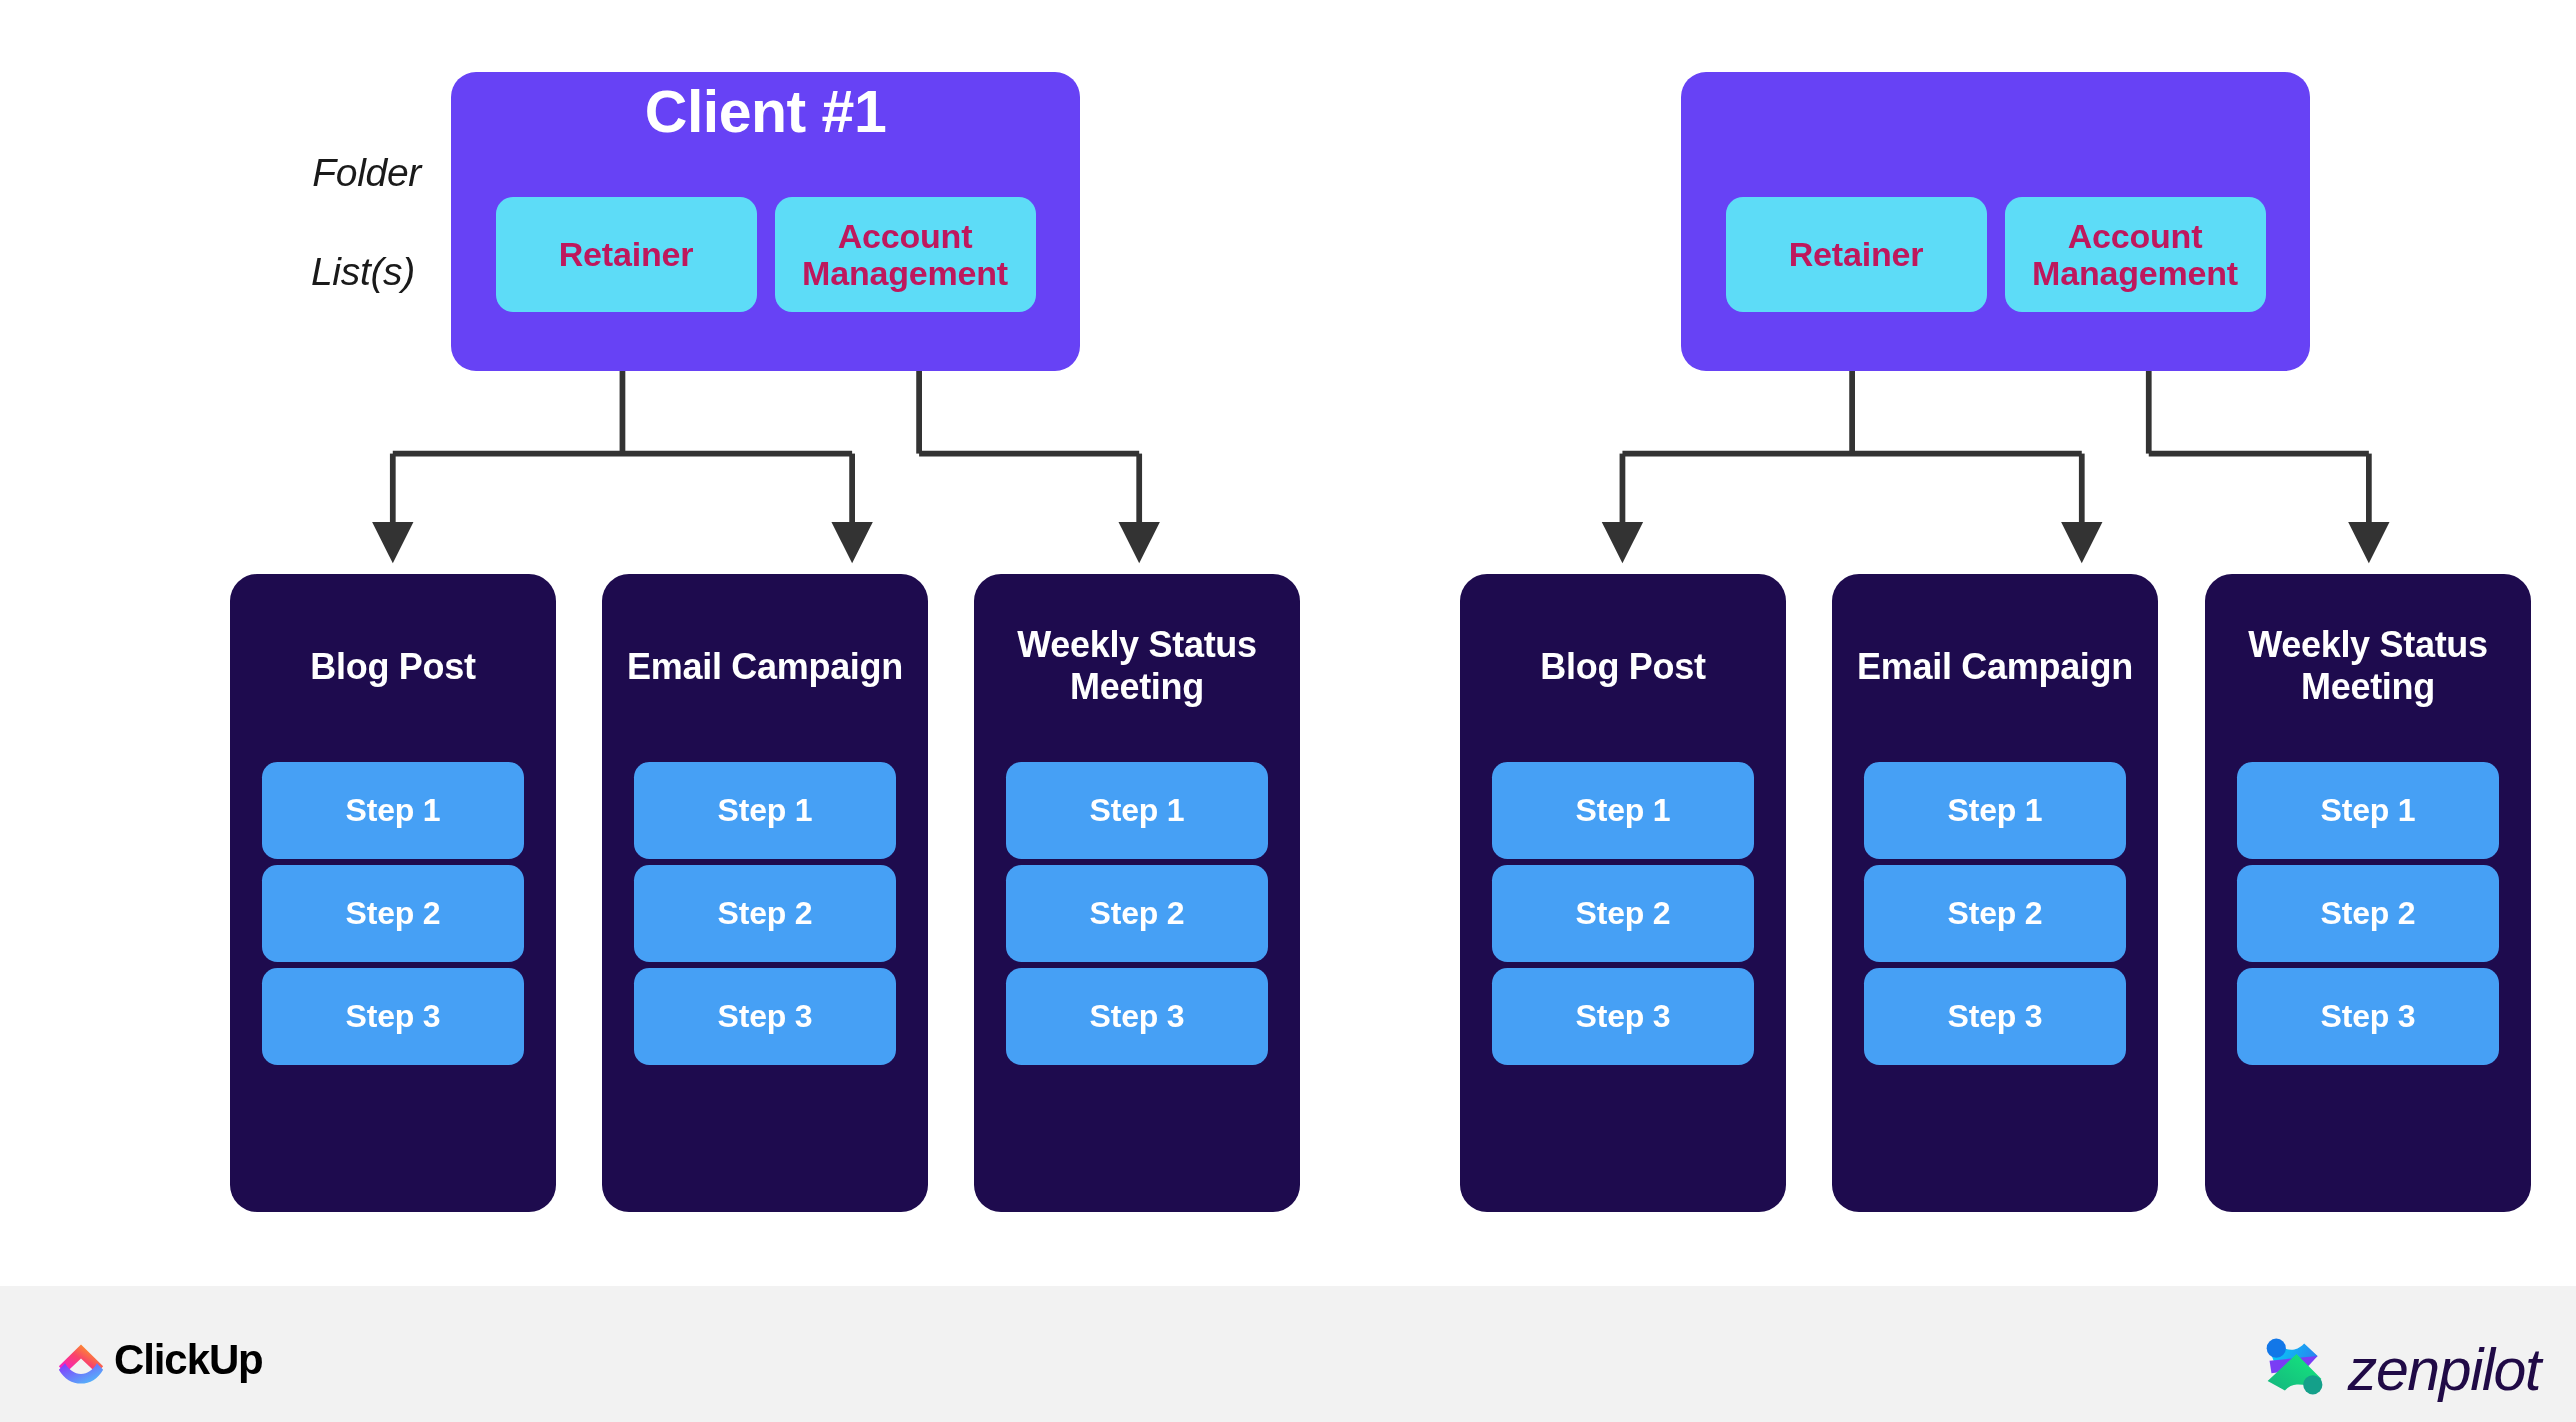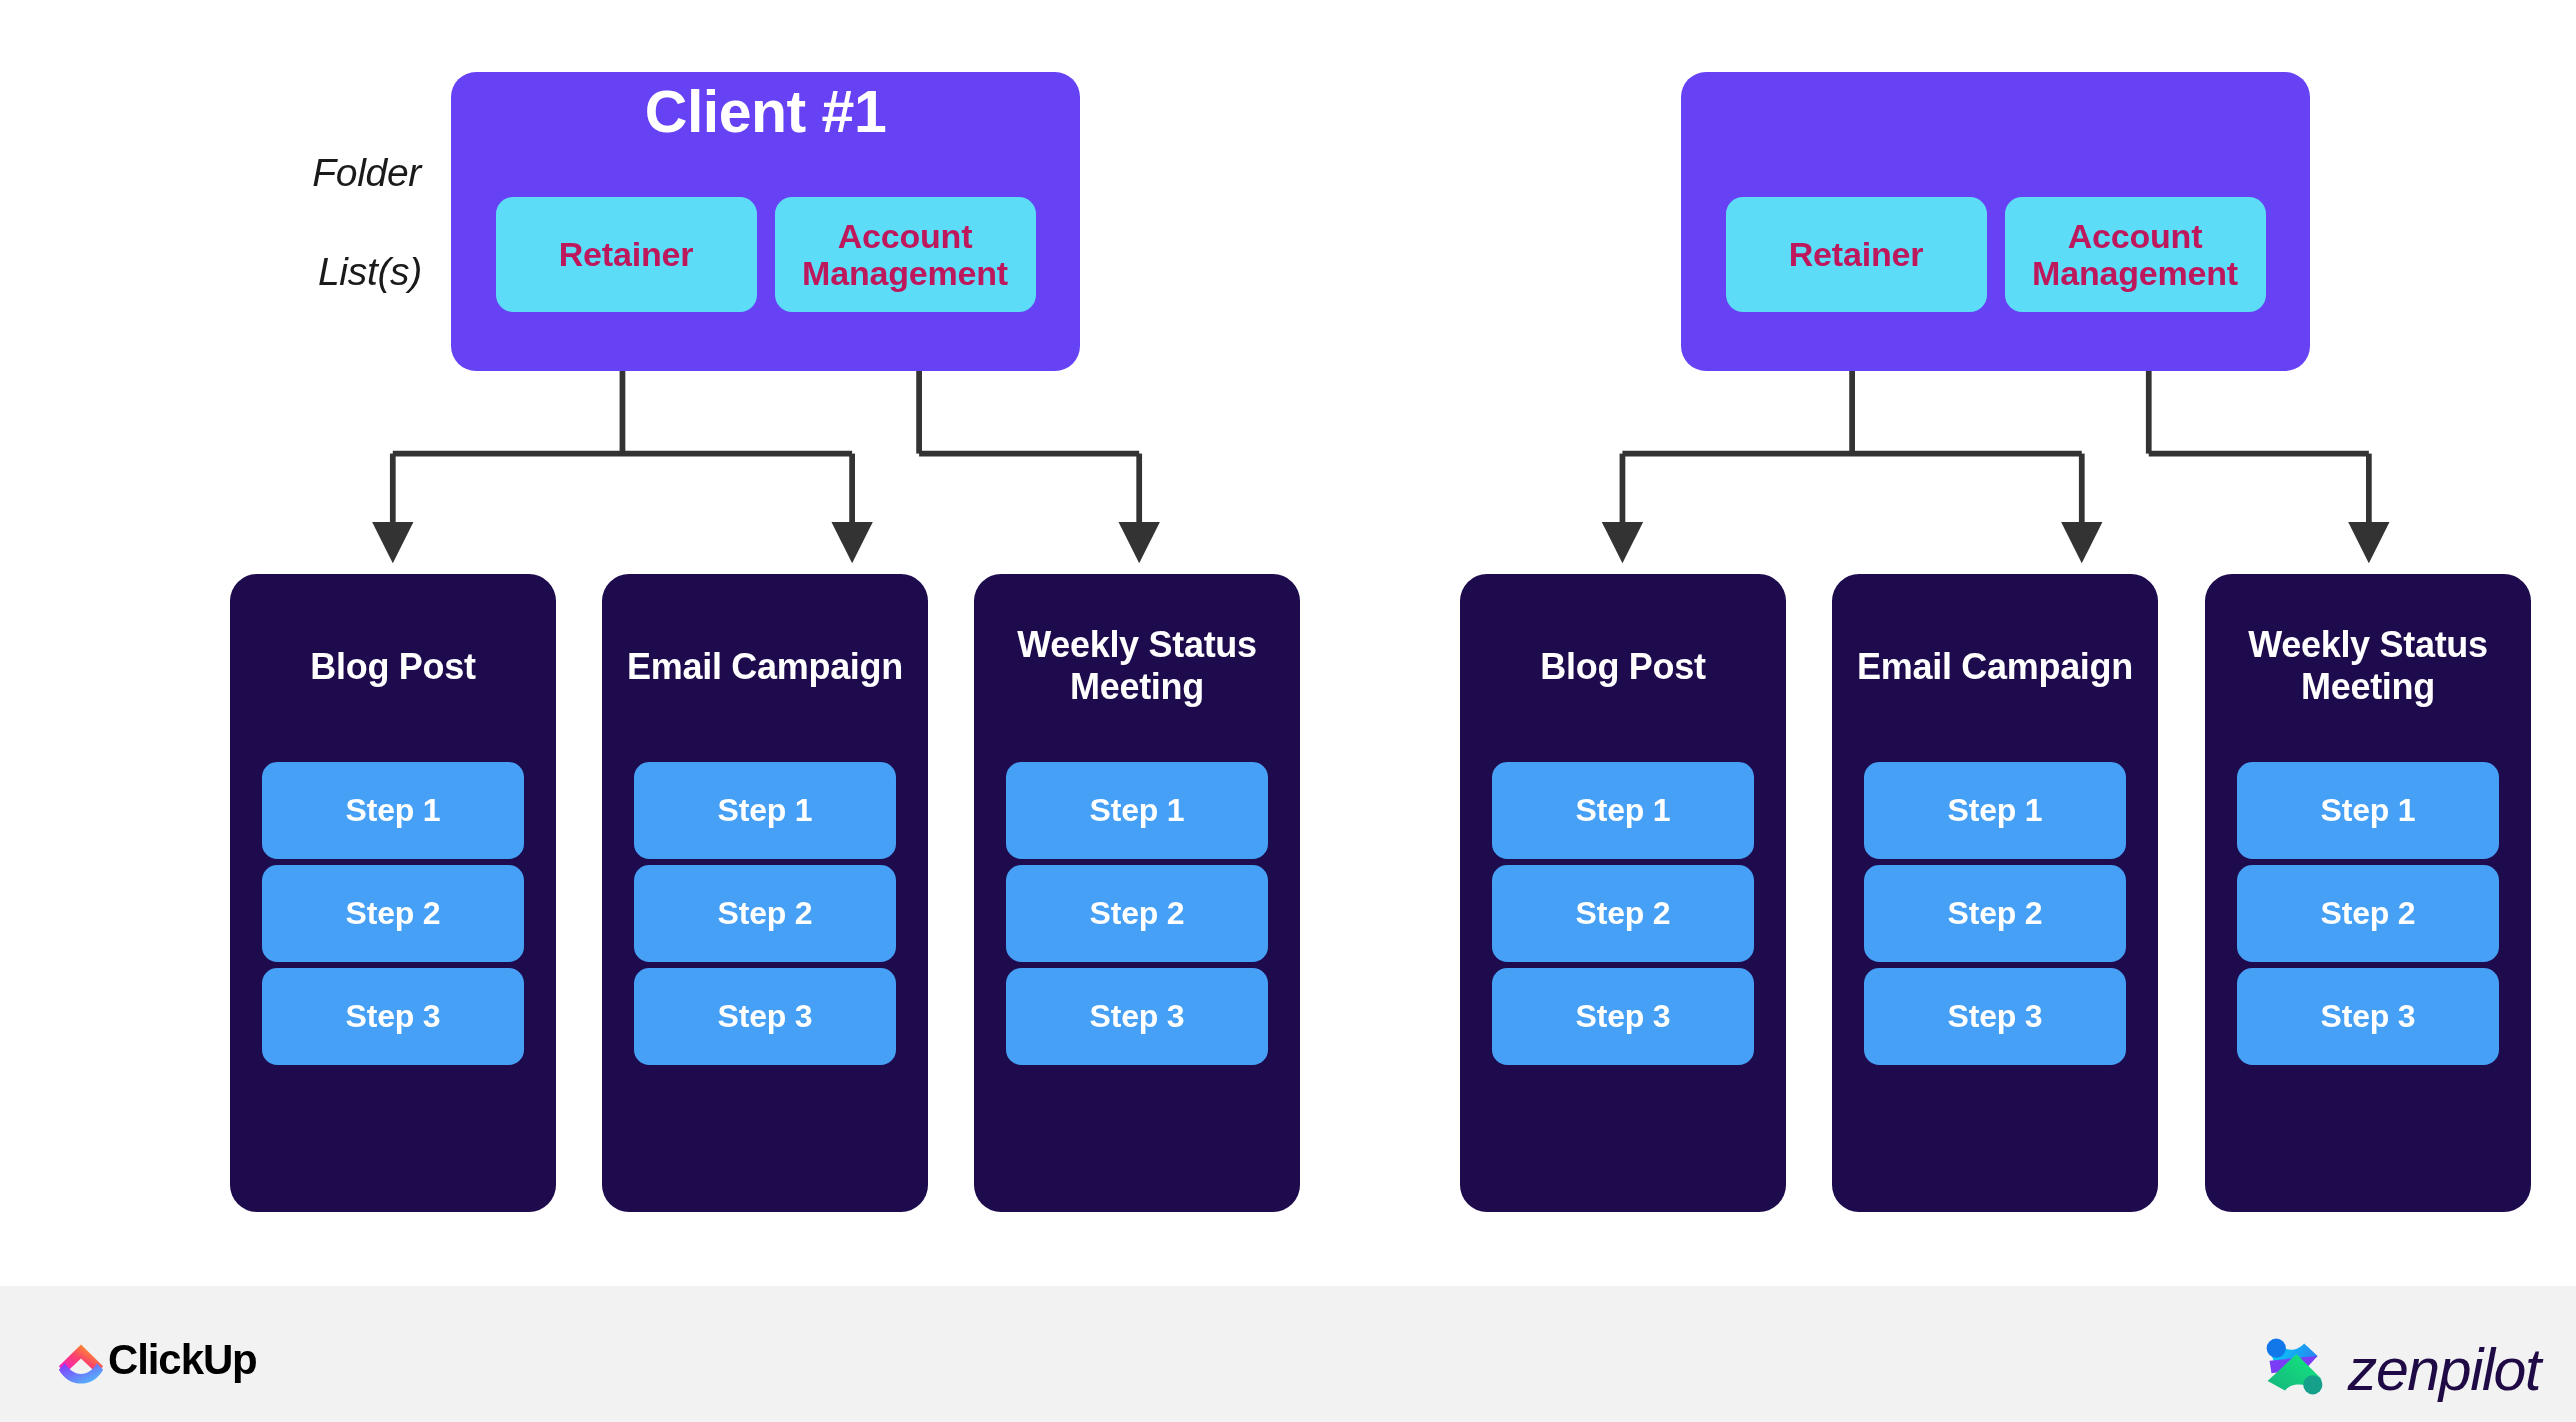--- a/index.html
+++ b/index.html
@@ -25,21 +25,21 @@
     position: absolute;
     text-align: right;
     font-style: italic;
     font-weight: 400;
     color: #1a1a1a;
     line-height: 1.12;
     white-space: pre-line;
     letter-spacing: -0.3px;
   }
   #label-folder  { left: 134px; top: 123px;  width: 287px; font-size: 39px; margin-top: 28px; }
-  #label-lists   { left: 135px; top: 250px;  width: 287px; font-size: 39px; }
+  #label-lists   { left: 128px; top: 250px;  width: 287px; font-size: 39px; }
   #label-parent  { left: 19px;  top: 617px;  width: 402px; font-size: 39px; }
   #label-subtasks{ left: 19px;  top: 789px;  width: 402px; font-size: 39px; }
 
   
   #connectors {
     position: absolute;
     left: 0; top: 0;
     width: 2576px;
     height: 1422px;
     pointer-events: none;
@@ -156,21 +156,21 @@
     height: 137px;
     background: #f2f2f2;
   }
 
   #footer-left {
     position: absolute;
     left: 55px;
     top: 48px;
     display: flex;
     align-items: center;
-    gap: 1px;
+    gap: 7px;
   }
   #clickup-wordmark {
     font-size: 42px;
     font-weight: 800;
     color: #000000;
     letter-spacing: -1.1px;
   }
   #footer-caption {
     font-size: 42px;
     font-weight: 400;

